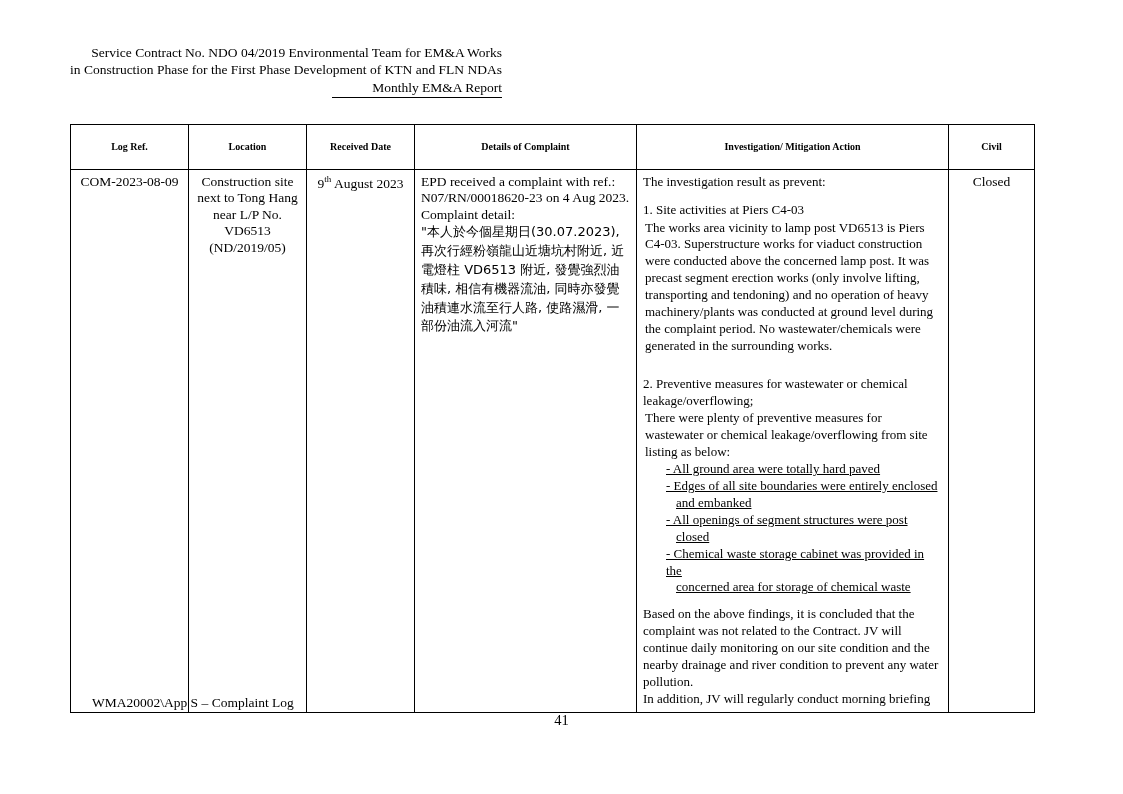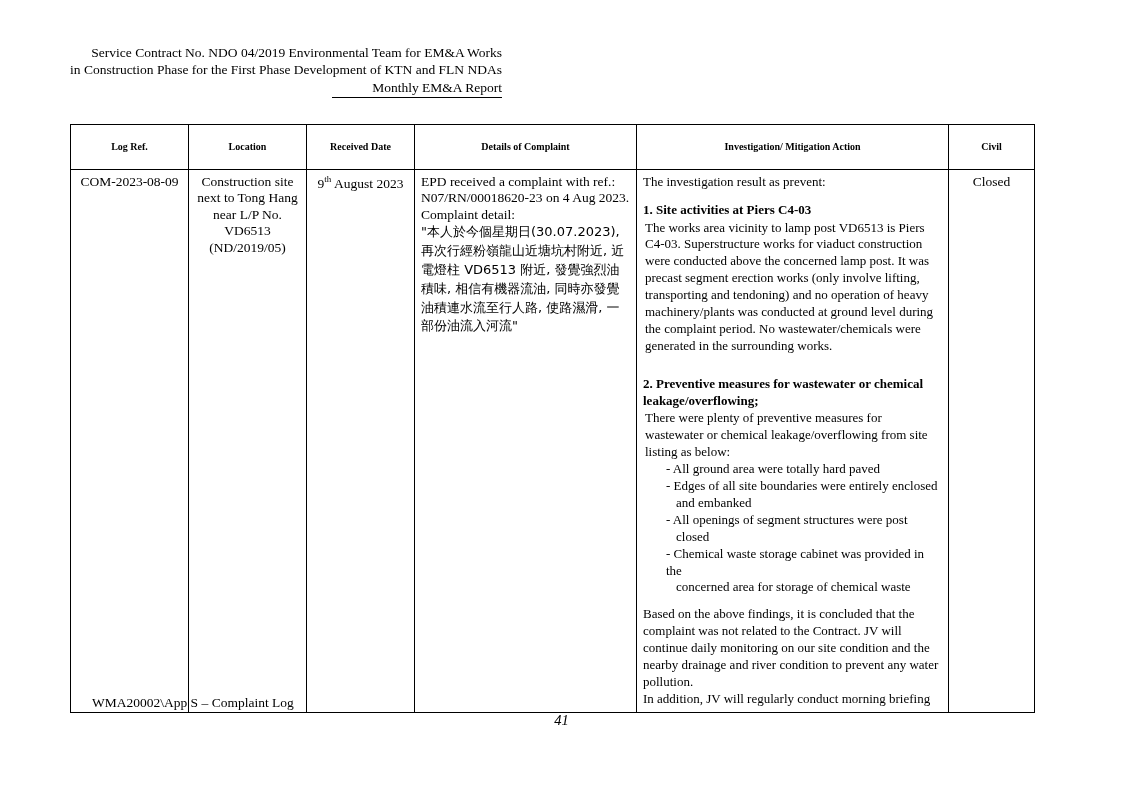--- a/index.html
+++ b/index.html
@@ -75,44 +75,43 @@
 
   td.c-center { text-align: center; }
   td.body-cell { height: 490px; }
 
   .cjk {
     font-family: "DejaVu Sans", sans-serif;
     font-size: 13px;
     line-height: 1.45;
   }
   .inv-block { font-size: 13px; line-height: 1.30; }
-  .inv-head { font-weight: bold; margin-top: 11px; }
+  .inv-head { font-weight: normal; margin-top: 11px; }
   .inv-head.first { margin-top: 11px; }
   .inv-para { margin-left: 2px; margin-top: 1px; }
   .inv-list { margin-left: 13px; }
-  .inv-list .li { text-indent: 0; padding-left: 10px; }
+  .inv-list .li { text-indent: 0; padding-left: 10px; text-decoration: underline; }
   .inv-list .li.cont { padding-left: 20px; }
   .gap { height: 10px; }
   .sup { font-size: 9px; vertical-align: super; }
 
   
   .footer-left {
     position: absolute;
     left: 92px;
     top: 695px;
     font-size: 13.5px;
   }
   .footer-page {
     position: absolute;
     left: 0;
     right: 0;
     top: 712px;
     text-align: center;
     font-size: 14.5px;
-    font-style: italic;
   }
 </style>
 </head>
 <body>
 
 <div class="page">
 
   <div class="header">
     <div class="header-right">
       <div>Service Contract No. NDO 04/2019 Environmental Team for EM&amp;A Works</div>

